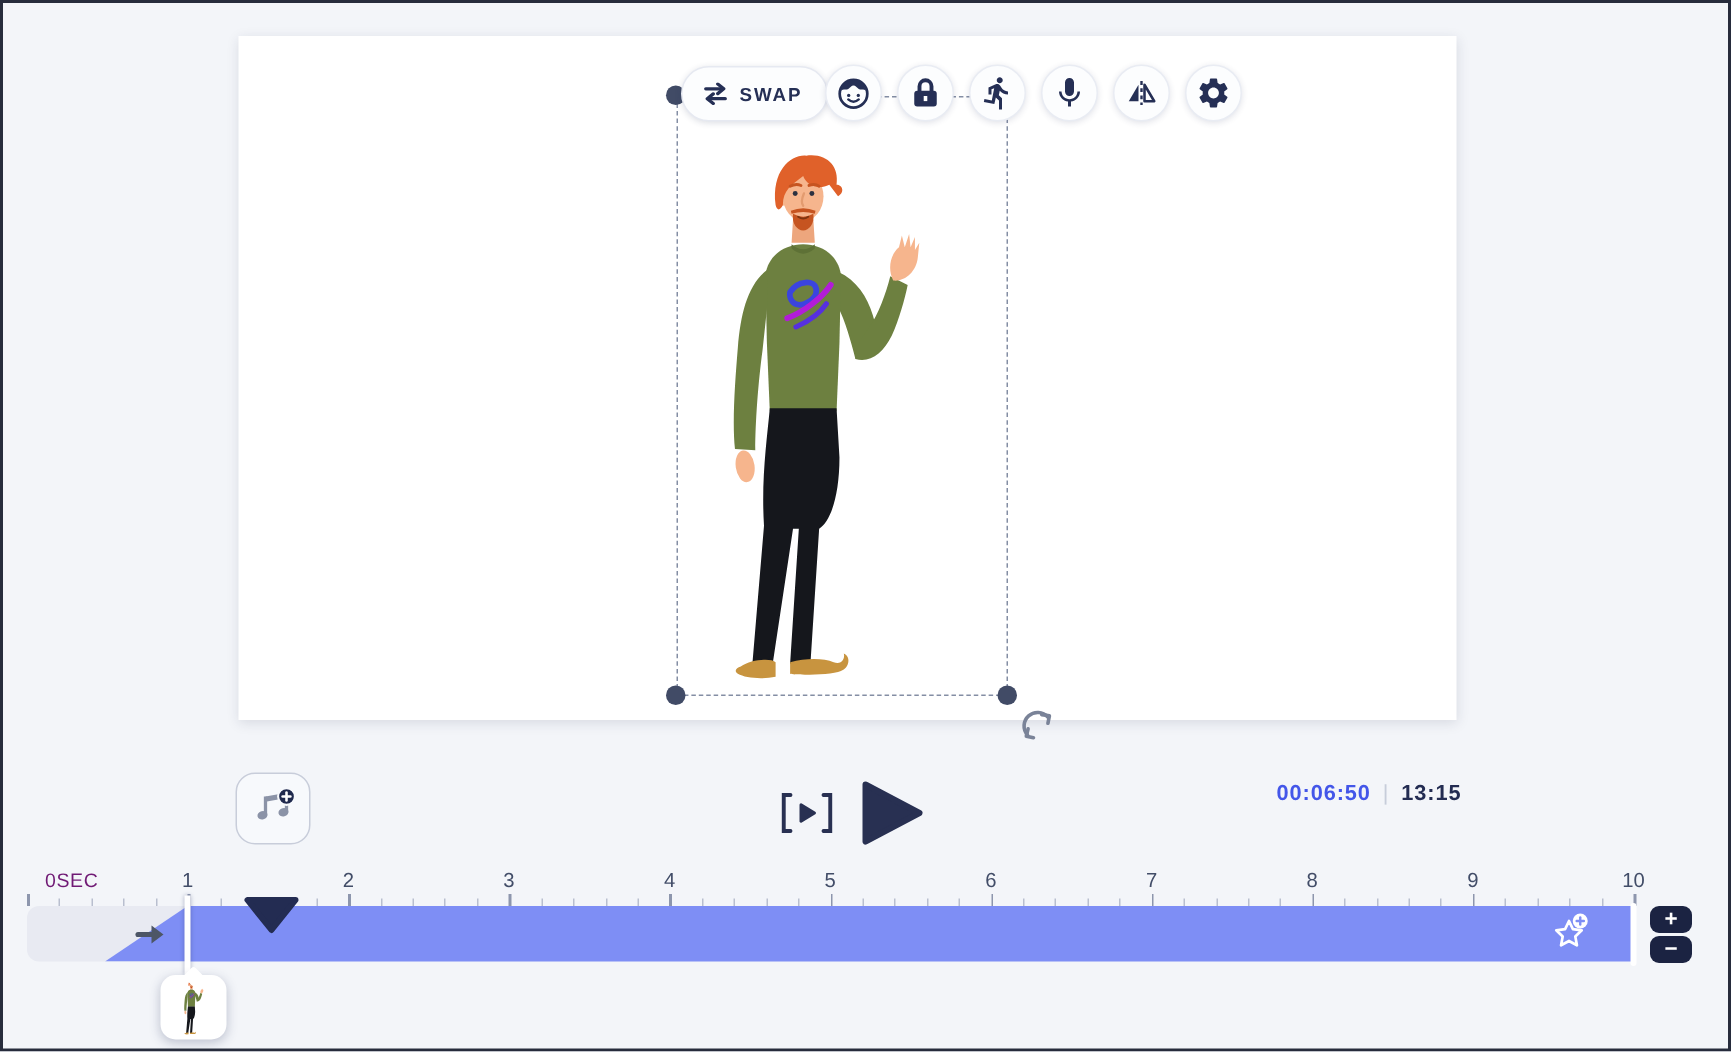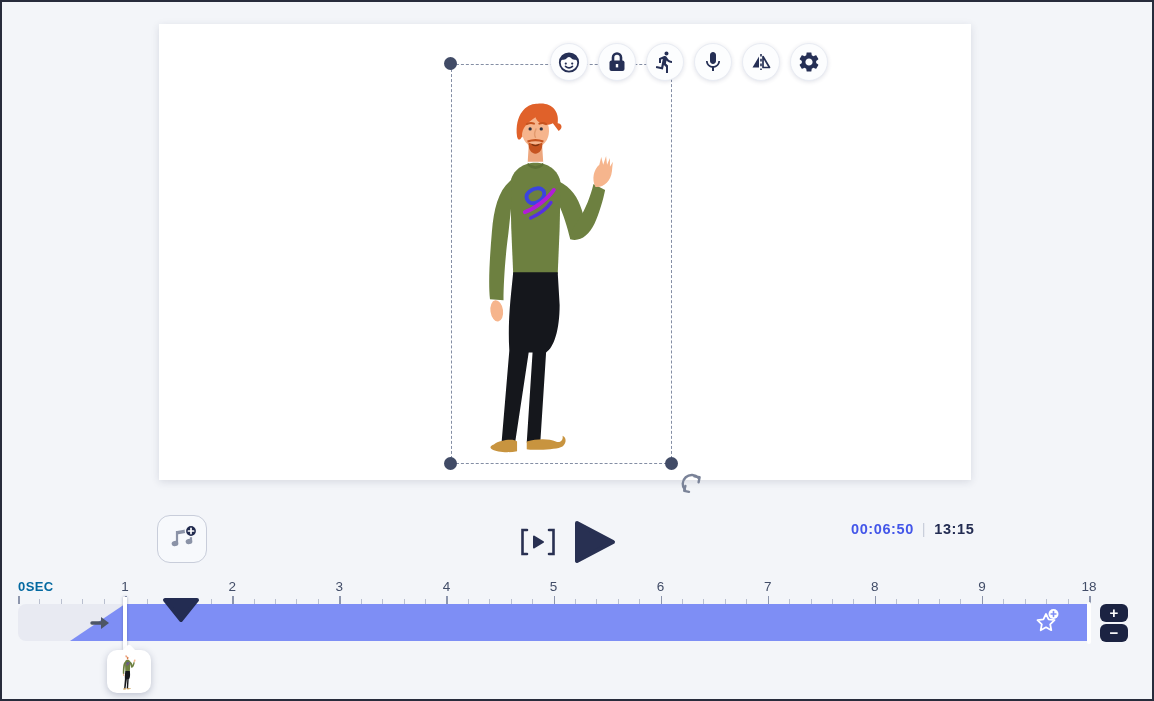--- a/index.html
+++ b/index.html
@@ -37,22 +37,22 @@
              display:flex; align-items:center; justify-content:center; cursor:pointer; }
   .bracket-play { position:absolute; left:516px; top:525px; cursor:pointer; }
   .big-play { position:absolute; left:572px; top:518px; cursor:pointer; }
   .time-display { position:absolute; left:849px; top:519px; display:flex; gap:8px;
              align-items:baseline; font-size:14.5px; font-weight:700; letter-spacing:.6px; }
   .time-current { color:#4356e9; } .time-divider { color:#c7cdda; font-weight:400; }
   .time-total { color:#232c52; }
 
   
   .ruler { position:absolute; left:0; top:574px; width:1154px; height:28px; z-index:1; }
-  .ruler-zero { position:absolute; left:16px; top:3px; font-size:13px; font-weight:700;
-             color:#0369a1; letter-spacing:.4px; }
+  .ruler-zero { position:absolute; left:28px; top:3px; font-size:13px; font-weight:400;
+             color:#701a75; letter-spacing:.4px; }
   .ruler-num { position:absolute; top:3px; transform:translateX(-50%); font-size:13.5px;
              font-weight:500; color:#424d68; }
   .tick { position:absolute; background:#b9bfcf; width:1px; height:5px; top:23px; }
   .tick.major { background:#8d96ad; width:1.5px; height:8px; top:20px; }
 
   .track-pre { position:absolute; left:16px; top:602px; width:107px; height:37px;
              background:#e8eaf2; border-radius:8px 0 0 8px; z-index:1; cursor:pointer; }
   .track-wedge { position:absolute; left:68px; top:602px; z-index:2; }
   .track-main { position:absolute; left:123px; top:602px; width:964px; height:37px;
              background:#7e8ef5; z-index:1; cursor:pointer; }
@@ -132,20 +132,29 @@
   <div class="handle h-tr"></div>
   <div class="handle h-bl"></div>
   <div class="handle h-br"></div>
 
   <svg class="rotate-handle" viewBox="0 0 26 26">
     <path d="M6,19 A9,9 0 0 1 19.5,7" stroke="#7a8398" stroke-width="2.4" fill="none" stroke-linecap="round"></path>
     <path d="M15.5,5.4 L20.6,6.2 L19.6,11.2" stroke="#7a8398" stroke-width="2.4" fill="none" stroke-linecap="round" stroke-linejoin="round"></path>
     <path d="M10,20.8 L5.2,19.8 L6.4,14.9" stroke="#7a8398" stroke-width="2.4" fill="none" stroke-linecap="round" stroke-linejoin="round"></path>
   </svg>
 
+  <div class="tb-pill">
+    <svg width="18" height="15" viewBox="0 0 18 15">
+      <path d="M2.5,4.2 H12.5" stroke="#252f55" stroke-width="2.2" stroke-linecap="round"></path>
+      <path d="M10.5,1 L14.5,4.2 L10.5,7.4" stroke="#252f55" stroke-width="2.2" fill="none" stroke-linecap="round" stroke-linejoin="round"></path>
+      <path d="M15.5,10.8 H5.5" stroke="#252f55" stroke-width="2.2" stroke-linecap="round"></path>
+      <path d="M7.5,7.6 L3.5,10.8 L7.5,14" stroke="#252f55" stroke-width="2.2" fill="none" stroke-linecap="round" stroke-linejoin="round"></path>
+    </svg>
+    <span>SWAP</span>
+  </div>
 
   <div class="tb-circle" style="left:548px">
     <svg width="24" height="24" viewBox="0 0 24 24">
       <circle cx="12" cy="12.5" r="9.2" stroke="#252f55" stroke-width="1.8" fill="none"></circle>
       <path d="M12,3.4 C7.5,3.4 4.4,6.8 3.6,10.6 C5.5,9 7,10.3 8.5,9.3 C10,8.3 10.5,7 12,7 C13.5,7 14,8.3 15.5,9.3 C17,10.3 18.5,9 20.4,10.6 C19.6,6.8 16.5,3.4 12,3.4 Z" fill="#252f55"></path>
       <circle cx="8.8" cy="13.6" r="1.1" fill="#252f55"></circle>
       <circle cx="15.2" cy="13.6" r="1.1" fill="#252f55"></circle>
       <path d="M8.5,16.3 Q12,19.4 15.5,16.3" stroke="#252f55" stroke-width="1.6" fill="none" stroke-linecap="round"></path>
     </svg>
   </div>
@@ -217,21 +226,21 @@
       <span class="ruler-zero">0SEC</span>
       <span class="ruler-num" style="left: 123.1px;">1</span>
       <span class="ruler-num" style="left: 230.2px;">2</span>
       <span class="ruler-num" style="left: 337.3px;">3</span>
       <span class="ruler-num" style="left: 444.4px;">4</span>
       <span class="ruler-num" style="left: 551.5px;">5</span>
       <span class="ruler-num" style="left: 658.6px;">6</span>
       <span class="ruler-num" style="left: 765.7px;">7</span>
       <span class="ruler-num" style="left: 872.8px;">8</span>
       <span class="ruler-num" style="left: 979.9px;">9</span>
-      <span class="ruler-num" style="left: 1087px;">18</span>
+      <span class="ruler-num" style="left: 1087px;">10</span>
       <div class="tick major" style="left: 16px;"></div>
       <div class="tick" style="left: 37.42px;"></div>
       <div class="tick" style="left: 58.84px;"></div>
       <div class="tick" style="left: 80.26px;"></div>
       <div class="tick" style="left: 101.68px;"></div>
       <div class="tick major" style="left: 123.1px;"></div>
       <div class="tick" style="left: 144.52px;"></div>
       <div class="tick" style="left: 165.94px;"></div>
       <div class="tick" style="left: 187.36px;"></div>
       <div class="tick" style="left: 208.78px;"></div>

